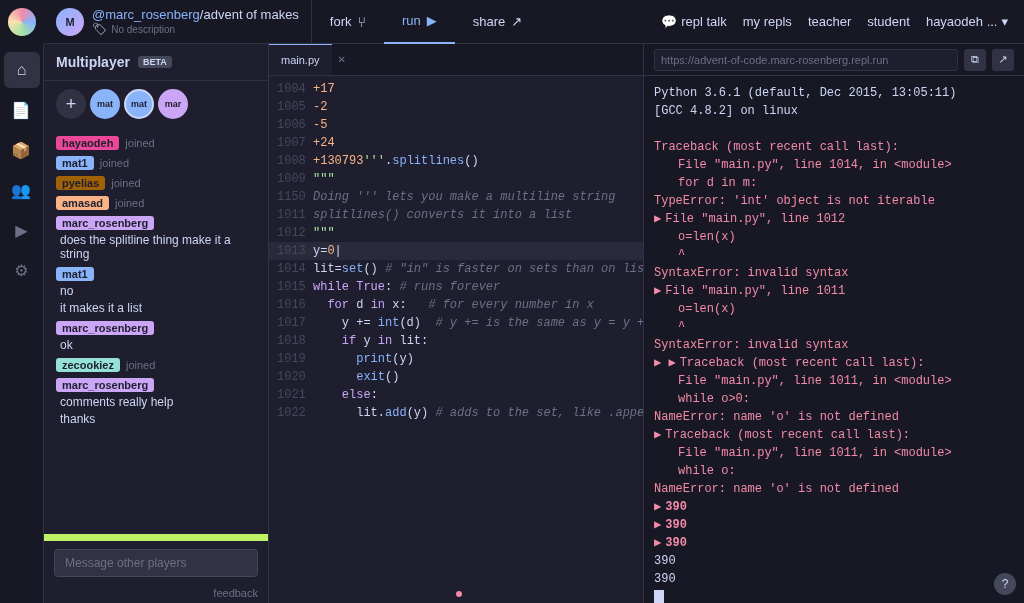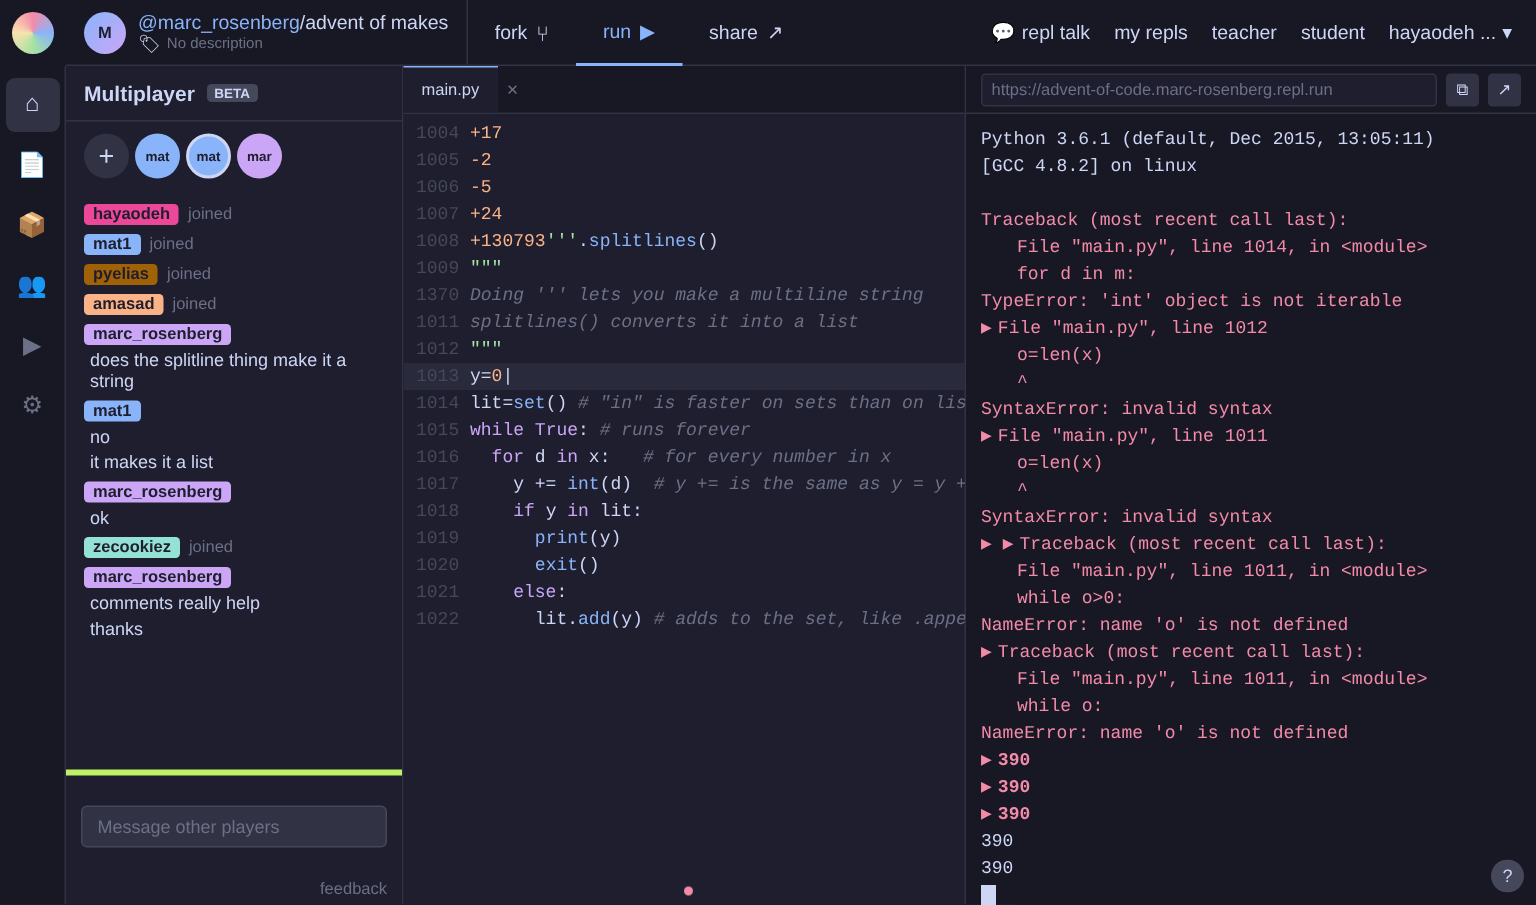--- a/index.html
+++ b/index.html
@@ -183,22 +183,22 @@
     .chat-user-badge {
       font-size: 11px;
       font-weight: 700;
       padding: 1px 6px;
       border-radius: 3px;
       color: #1e1e2e;
     }
     .chat-action { font-size: 11px; color: #6c7086; }
     .chat-text { font-size: 12px; color: #cdd6f4; padding-left: 4px; margin-top: 2px; }
     .chat-input-area {
-      padding: 20px 10px;
-      border-top: 4px solid #bef264;
+      padding: 8px 10px;
+      border-top: 7px solid #bef264;
     }
     .chat-input {
       width: 100%;
       background: #313244;
       border: 1px solid #45475a;
       border-radius: 4px;
       color: #cdd6f4;
       padding: 6px 10px;
       font-size: 12px;
       outline: none;
@@ -532,21 +532,21 @@
         </div>
       <div class="code-line">
           <span class="line-num">1008</span>
           <span class="line-content"><span class="num">+130793</span><span class="str">'''</span>.<span class="fn">splitlines</span>()</span>
         </div>
       <div class="code-line">
           <span class="line-num">1009</span>
           <span class="line-content"><span class="str">"""</span></span>
         </div>
       <div class="code-line">
-          <span class="line-num">1370</span>
+          <span class="line-num">1150</span>
           <span class="line-content"><span class="cm">Doing ''' lets you make a multiline string</span></span>
         </div>
       <div class="code-line">
           <span class="line-num">1011</span>
           <span class="line-content"><span class="cm">splitlines() converts it into a list</span></span>
         </div>
       <div class="code-line">
           <span class="line-num">1012</span>
           <span class="line-content"><span class="str">"""</span></span>
         </div>

